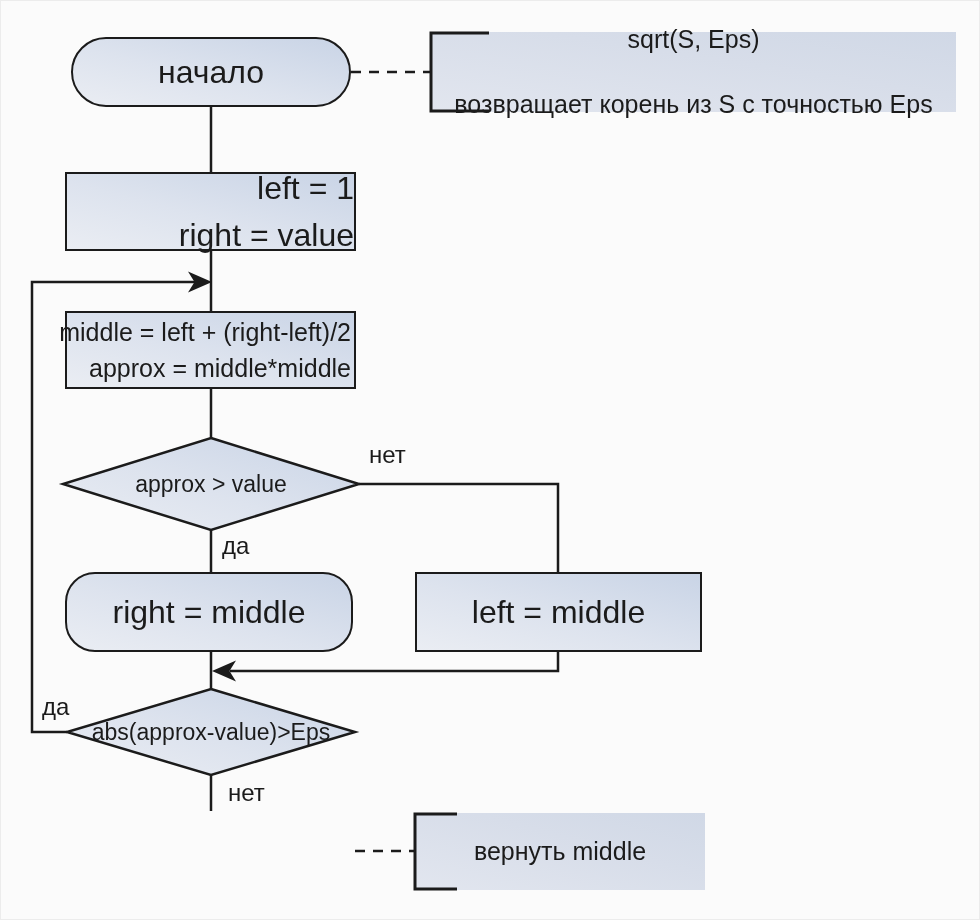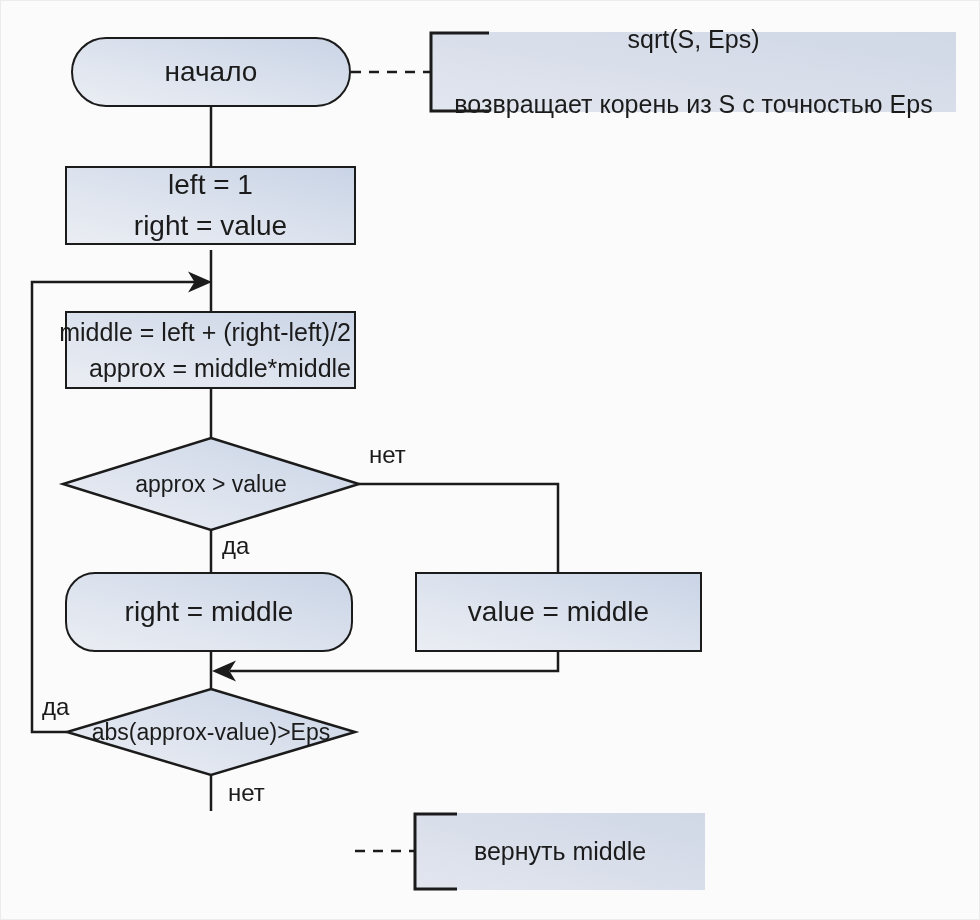--- a/index.html
+++ b/index.html
@@ -27,21 +27,21 @@
   }
   .node {
     position: absolute;
     box-sizing: border-box;
     display: flex;
     flex-direction: column;
     align-items: center;
     justify-content: center;
     background: linear-gradient(to top right, #eaedf3 0%, #dde3ee 45%, #c9d4e6 100%);
     border: 2px solid #1b1b1b;
-    font-size: 28px;
+    font-size: 32px;
     line-height: 1.45;
     white-space: nowrap;
     z-index: 3;
   }
   .terminator {
     border-radius: 40px;
   }
   .annotation {
     position: absolute;
     box-sizing: border-box;
@@ -116,40 +116,40 @@
 
   <div class="node terminator" style="left:70px; top:36px; width:280px; height:70px;">
     <span>начало</span>
   </div>
 
   <div class="annotation" style="left:430px; top:31px; width:525px; height:80px;">
     <span>sqrt(S, Eps)</span>
     <span>возвращает корень из S с точностью Eps</span>
   </div>
 
-  <div class="node" style="left:64px; top:165px; width:291px; height:79px;">
+  <div class="node" style="left:64px; top:171px; width:291px; height:79px;align-items:flex-end;">
     <span>left = 1</span>
     <span>right = value</span>
   </div>
 
   <div class="node right-align" style="left:64px; top:310px; width:291px; height:78px;">
     <span>middle = left + (right-left)/2</span>
     <span>approx = middle*middle</span>
   </div>
 
   <div class="diamond-text" style="left:62px; top:437px; width:296px; height:92px;">approx &gt; value</div>
   <div class="edge-label" style="left:368px; top:440px;">нет</div>
   <div class="edge-label" style="left:221px; top:531px;">да</div>
 
   <div class="node" style="left:64px; top:571px; width:288px; height:80px;border-radius:30px;">
     <span>right = middle</span>
   </div>
 
   <div class="node" style="left:414px; top:571px; width:287px; height:80px;">
-    <span>value = middle</span>
+    <span>left = middle</span>
   </div>
 
   <div class="diamond-text" style="left:45px; top:688px; width:330px; height:86px;">abs(approx-value)&gt;Eps</div>
   <div class="edge-label" style="left:41px; top:692px;">да</div>
   <div class="edge-label" style="left:227px; top:778px;">нет</div>
 
 
   <div class="annotation" style="left:414px; top:812px; width:290px; height:77px;">
     <span>вернуть middle</span>
   </div>

